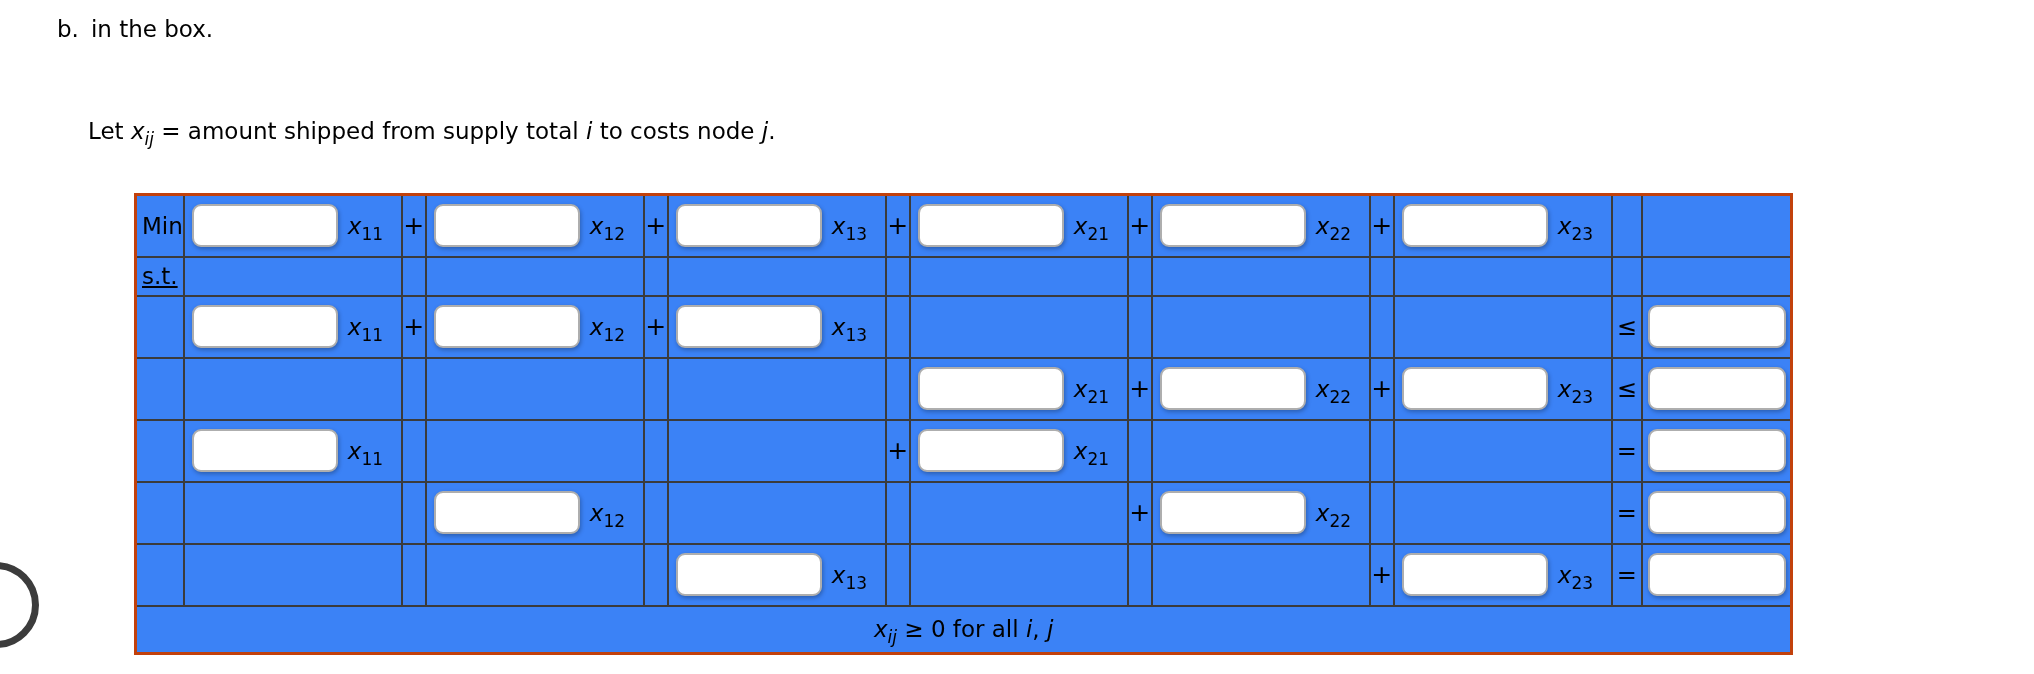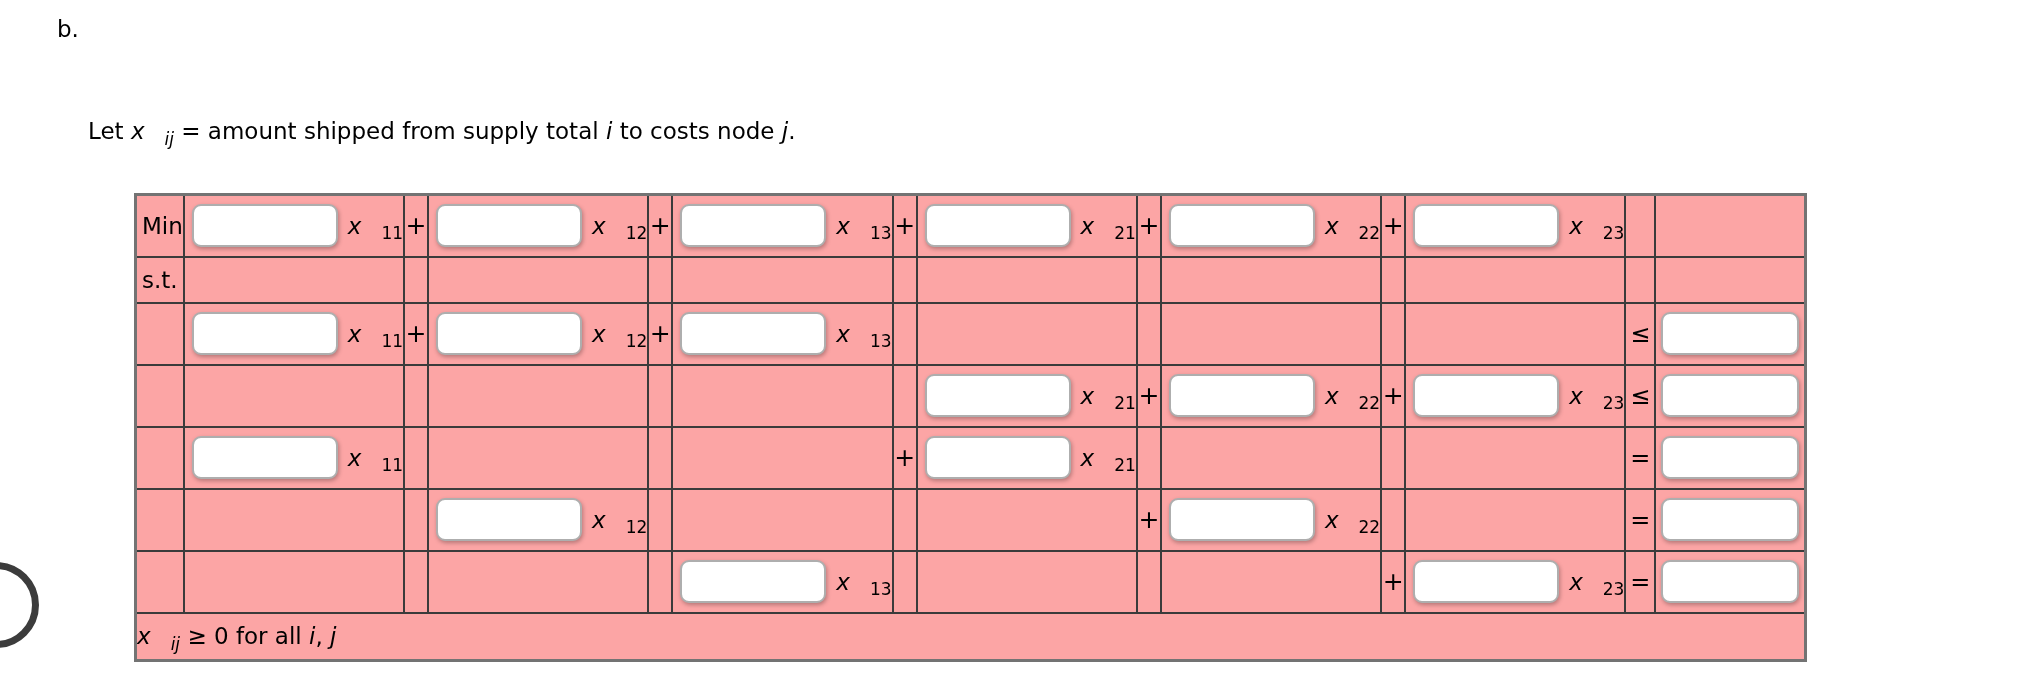--- a/index.html
+++ b/index.html
@@ -9,61 +9,62 @@
     background:#ffffff; color:#000;
     font-family:"DejaVu Sans","Liberation Sans",sans-serif;
     font-size:23px;
   }
   
   .instr { position:absolute; left:57px; top:12px; display:flex; gap:12px; }
   .instr .lines div { line-height:35px; white-space:nowrap; }
   .item { line-height:35px; }
   .defline { position:absolute; left:88px; top:118px; white-space:nowrap; }
   i { font-style:italic; }
-  sub { font-size:17px; line-height:0;margin-left:20px; }
+  sub { font-size:17px; line-height:0; }
 
   
   .edge-circle {
     position:absolute; left:-47px; top:562px; width:86px; height:86px;
     border:7px solid #3c3c3c; border-radius:50%; background:#fff;
   }
 
   
   table.lp {
     position:absolute; left:134px; top:193px;
-    border-collapse:collapse; table-layout:fixed; background:#fca5a5;
-    border:3px solid #737373;
+    border-collapse:collapse; table-layout:fixed; background:#3b82f6;
+    border:3px solid #c2410c;
   }
   .lp td { border:2px solid #3b3b3b; padding:0; overflow:hidden; }
   tr.h-min { height:62px; }
-  tr.h-st  { height:46px; }
+  tr.h-st  { height:39px;text-decoration:underline; }
   tr.h-c   { height:62px; }
   tr.h-b   { height:48px; }
   td.lab { padding-left:5px; font-size:23px; }
   .tc { display:flex; align-items:center; gap:10px; padding-left:7px; }
   .ibox {
     width:146px; height:43px; border:2px solid #aeaeae; border-radius:9px;
     background:#fff; box-shadow:1px 2px 4px rgba(0,0,0,0.28);
     font-family:inherit; font-size:20px; padding:0 8px;
   }
   td.plus { text-align:center; font-size:25px; }
   td.rel  { text-align:center; font-size:24px; }
   td.rhs .tc { justify-content:center; padding-left:0; }
   td.rhs .ibox { width:138px; }
   .vl { font-size:23px; white-space:nowrap; }
-  td.bottom { font-size:23px; }
+  td.bottom { text-align:center; font-size:23px; }
 </style>
 </head>
 <body>
 
 <div class="edge-circle"></div>
 
 <div class="instr">
   <span class="item">b.</span>
   <div class="lines">
+    <div>in the box.</div>
   </div>
 </div>
 
 <div class="defline"><span>Let </span><span class="vl"><i>x</i><sub><i>ij</i></sub></span><span> = amount shipped from supply total </span><i>i</i><span> to costs node </span><i>j</i><span>.</span></div>
 
 <table class="lp">
   <colgroup>
     <col style="width:46px">
       <col style="width:218px">
       <col style="width:24px">

